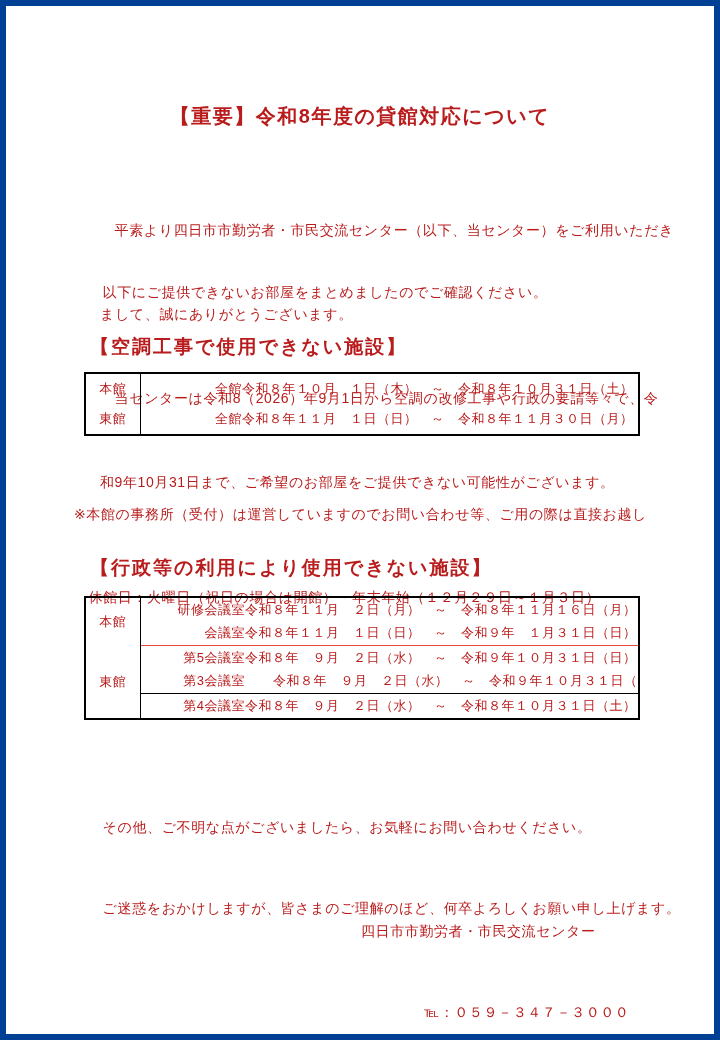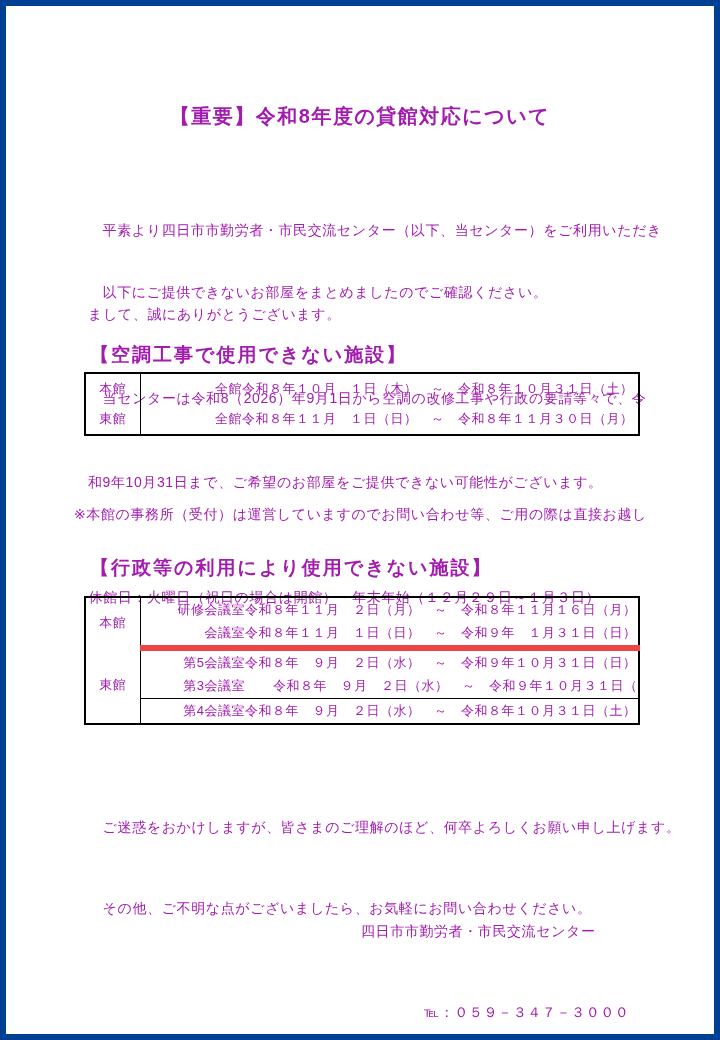--- a/index.html
+++ b/index.html
@@ -8,21 +8,21 @@
     background: #ffffff;
   }
   .page {
     position: relative;
     width: 720px;
     height: 1040px;
     box-sizing: border-box;
     background: #ffffff;
     border: 6px solid #004094;
     font-family: "Liberation Sans", "DejaVu Sans", sans-serif;
-    color: #a21caf;
+    color: #b91c1c;
     overflow: hidden;
   }
   .doc-title {
     position: absolute;
     top: 97px;
     left: 0;
     right: 0;
     text-align: center;
     font-size: 20px;
     font-weight: bold;
@@ -31,33 +31,33 @@
   }
   .body-text {
     position: absolute;
     left: 82px;
     right: 70px;
     font-size: 14px;
     letter-spacing: 0.6px;
     line-height: 28px;
     white-space: pre;
   }
-  .intro-block   { top: 154px; }
+  .intro-block   { top: 154px; margin-left: 12px; }
   .confirm-block { top: 272px; }
   .note-block    { top: 440px; left: 68px; line-height: 27.5px; }
   .closing-block { top: 754px; line-height: 27px; }
   .section-heading {
     position: absolute;
     left: 84px;
     font-size: 19px;
     font-weight: bold;
     letter-spacing: 2px;
     white-space: pre;
   }
-  .heading-aircon { top: 336px; text-align: center; }
+  .heading-aircon { top: 328px; text-align: center; }
   .heading-admin  { top: 549px; }
   .data-table {
     position: absolute;
     left: 78px;
     width: 556px;
     border-collapse: collapse;
     table-layout: fixed;
     border: 2px solid #000000;
     font-size: 13px;
     letter-spacing: 0.5px;
@@ -77,21 +77,21 @@
     border-right: 1px solid #000000;
   }
   .cell-scope, .cell-room {
     text-align: right;
   }
   .cell-period {
     text-align: left;
     padding-left: 6px;
   }
   .row-group-end td {
-    border-bottom: 6px solid #ef4444;
+    border-bottom: 1px solid #ef4444;
   }
   .row-sub-divider .cell-room,
   .row-sub-divider .cell-period {
     border-bottom: 1px solid #000000;
     padding-left: 28px;
   }
   .footer-block {
     position: absolute;
     top: 858px;
     left: 355px;
@@ -174,22 +174,22 @@
         <td class="cell-period">令和８年　９月　２日（水）　～　令和９年１０月３１日（日）</td>
       </tr>
       <tr>
         <td class="cell-room">第4会議室</td>
         <td class="cell-period">令和８年　９月　２日（水）　～　令和８年１０月３１日（土）</td>
       </tr>
     </tbody>
   </table>
 
   <div class="body-text closing-block">
+    <div>　その他、ご不明な点がございましたら、お気軽にお問い合わせください。</div>
     <div>　ご迷惑をおかけしますが、皆さまのご理解のほど、何卒よろしくお願い申し上げます。</div>
-    <div>　その他、ご不明な点がございましたら、お気軽にお問い合わせください。</div>
   </div>
 
   <div class="footer-block">
     <span class="footer-line">四日市市勤労者・市民交流センター</span>
     <span class="footer-line footer-indent-tel">℡：０５９－３４７－３０００</span>
     
     
   </div>
 
 </div>

